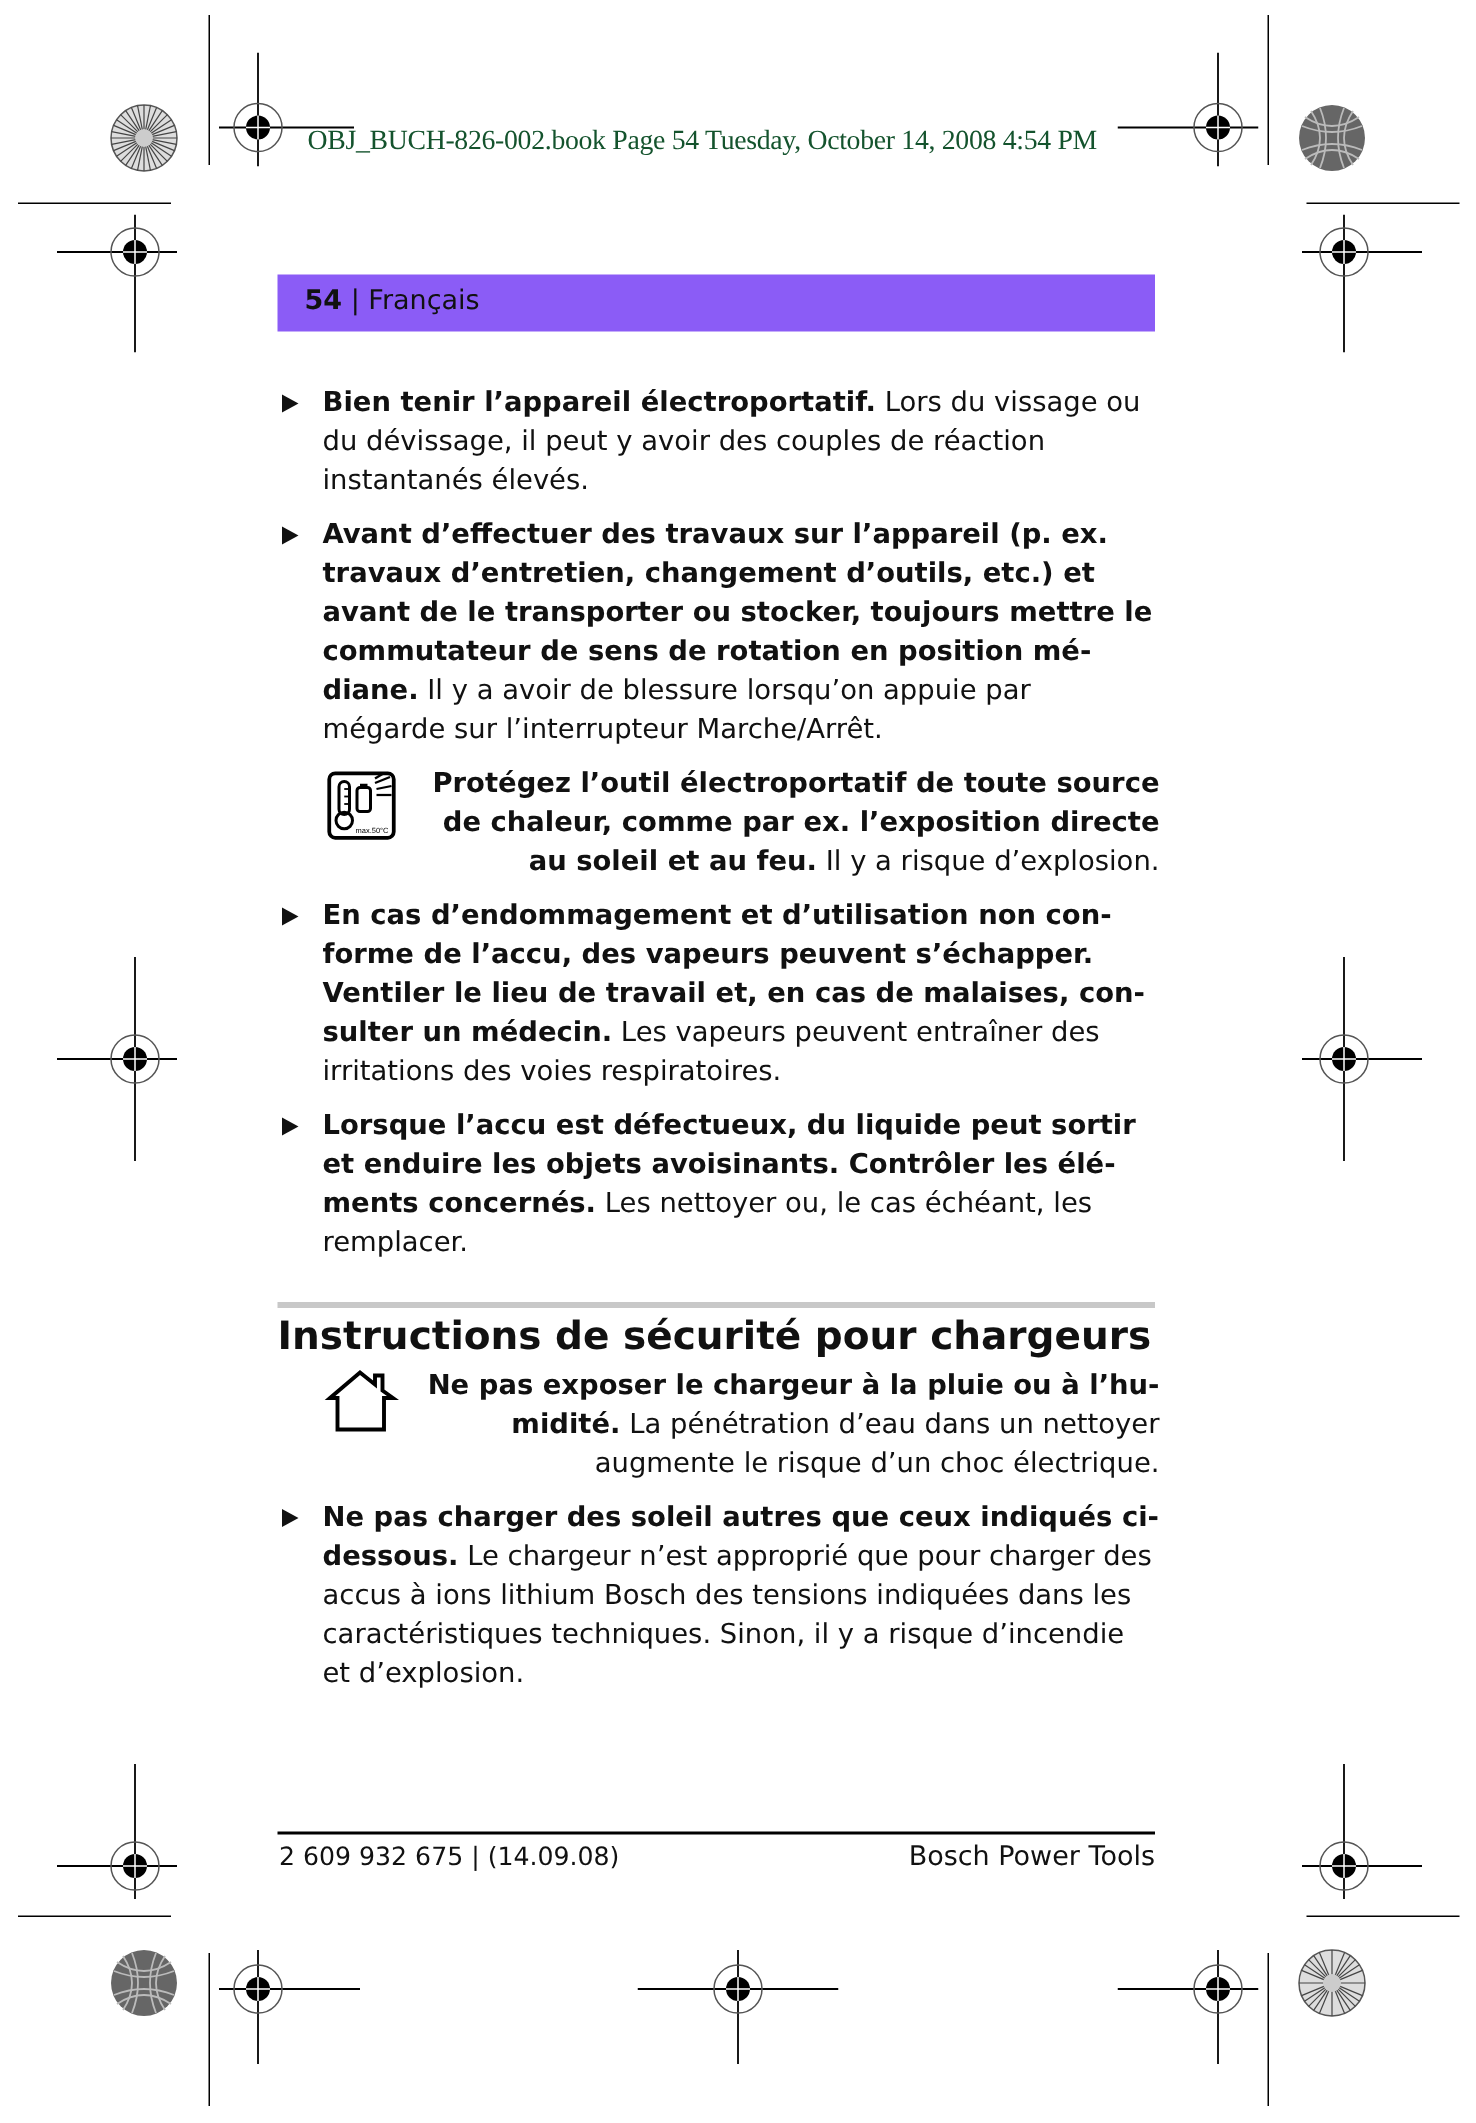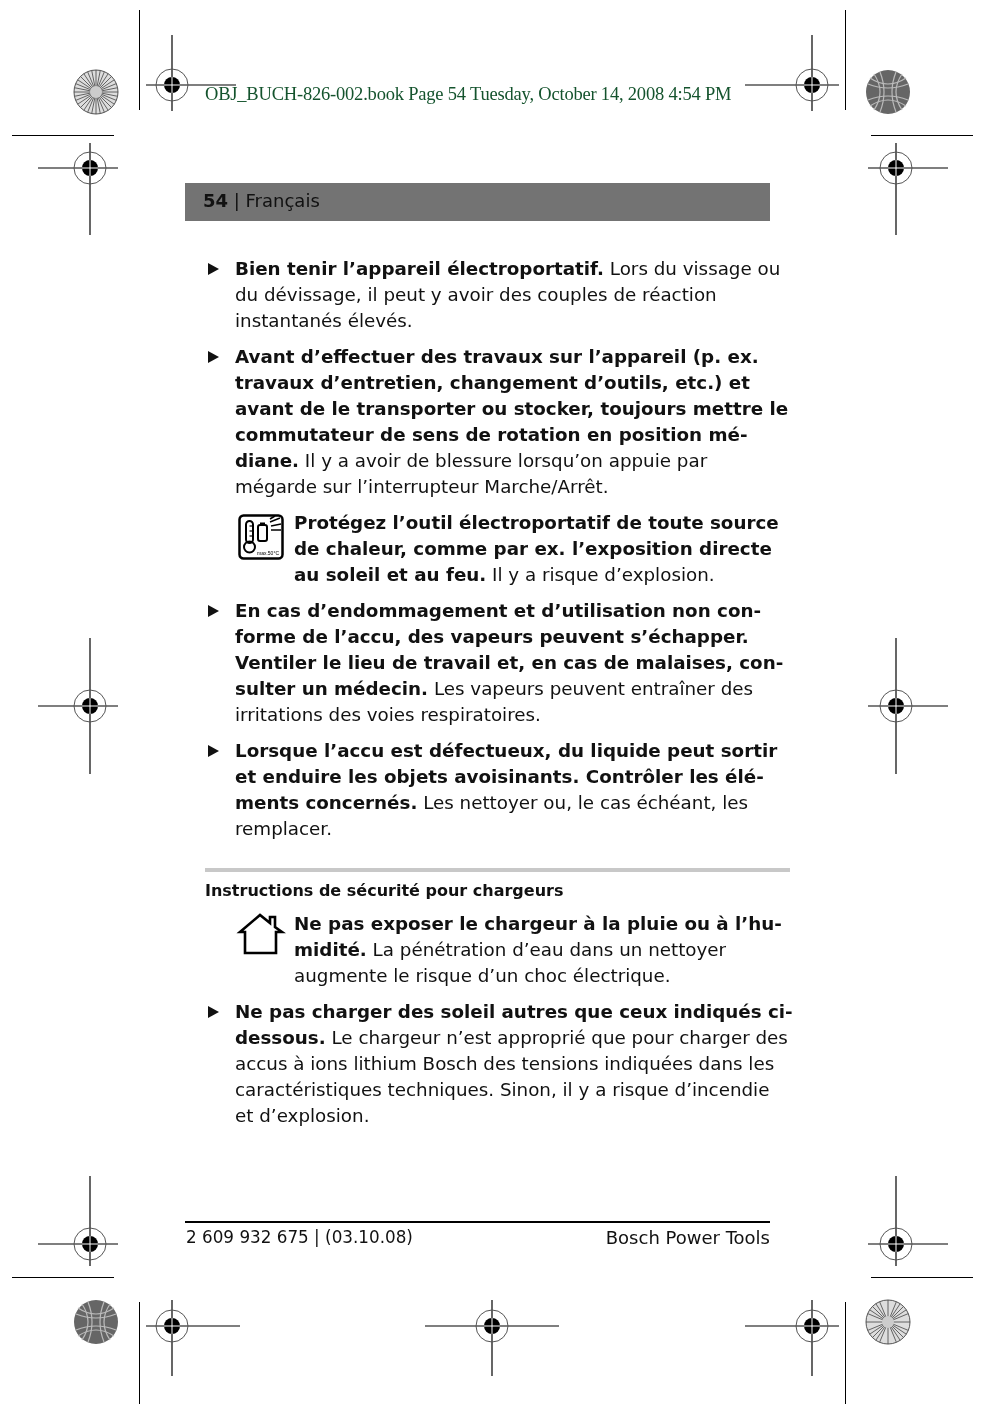--- a/index.html
+++ b/index.html
@@ -1,31 +1,31 @@
 <!DOCTYPE html>
 <html><head>
 <meta charset="utf-8">
 <style>
   html, body { margin:0; padding:0; background:#fff; }
   body { width:984px; height:1415px; position:relative; overflow:hidden; font-family:"DejaVu Sans", sans-serif; color:#111; }
   .abs { position:absolute; }
   .hline { position:absolute; height:1px; background:#000; }
   .vline { position:absolute; width:1px; background:#000; }
   .slug { position:absolute; left:205px; top:84px; font-family:"Liberation Serif", serif; font-size:18.5px; color:#14532d; white-space:nowrap; letter-spacing:-0.2px; }
-  .header-bar { position:absolute; left:185px; top:183px; width:585px; height:38px; background:#737373; }
+  .header-bar { position:absolute; left:185px; top:183px; width:585px; height:38px; background:#8b5cf6; }
   .header-bar .txt { position:absolute; left:18px; top:7px; font-size:18px; }
   .header-bar b { font-weight:bold; }
-  .content { position:absolute; left:188px; top:256px; width:585px; font-size:18.3px; line-height:26px;margin-left:20px; }
+  .content { position:absolute; left:188px; top:256px; width:585px; font-size:18.3px; line-height:26px; }
   .item { position:relative; padding-left:27px; margin-bottom:10px; }
   .item .bullet { position:absolute; left:0; top:7px; width:0; height:0; border-top:6px solid transparent; border-bottom:6px solid transparent; border-left:11px solid #111; }
   .item b { font-weight:bold; }
-  .iconblock { position:relative; padding-left:86px; margin-bottom:10px; }
+  .iconblock { position:relative; padding-left:86px; margin-bottom:10px;text-align:right; }
   .iconblock .ico { position:absolute; left:30px; top:4px; }
   .section-rule { height:4px; background:#c8c8c8; margin-top:26px; margin-left:-3px; width:585px; }
-  .section-title { font-size:16px; font-weight:bold; margin:5px 0 6px -3px; line-height:28px; }
+  .section-title { font-size:26px; font-weight:bold; margin:5px 0 6px -3px; line-height:28px; }
   .footer-rule { position:absolute; left:185px; top:1221px; width:585px; height:2px; background:#000; }
   .footer-left { position:absolute; left:186px; top:1227px; font-size:16.8px; }
   .footer-right { position:absolute; right:214px; top:1227px; font-size:18px; }
 </style>
 </head>
 <body>
 
 <svg class="abs" style="left:72px;top:68px" width="48" height="48" viewBox="0 0 48 48">
   <circle cx="24" cy="24" r="22" fill="#ddd" stroke="#555" stroke-width="1"></circle>
   <g stroke="#444" stroke-width="0.8">
@@ -259,14 +259,14 @@
     <b>Ne pas exposer le chargeur à la pluie ou à l’hu­midité.</b><span> La pénétration d’eau dans un nettoyer augmente le risque d’un choc électrique.</span>
   </div>
 
   <div class="item">
     <span class="bullet"></span>
     <b>Ne pas charger des soleil autres que ceux indiqués ci-dessous.</b><span> Le chargeur n’est approprié que pour charger des accus à ions lithium Bosch des tensions indiquées dans les caractéristiques techniques. Sinon, il y a risque d’incendie et d’explosion.</span>
   </div>
 </div>
 
 <div class="footer-rule"></div>
-<div class="footer-left">2 609 932 675 | (03.10.08)</div>
+<div class="footer-left">2 609 932 675 | (14.09.08)</div>
 <div class="footer-right">Bosch Power Tools</div>
 
 </body></html>

